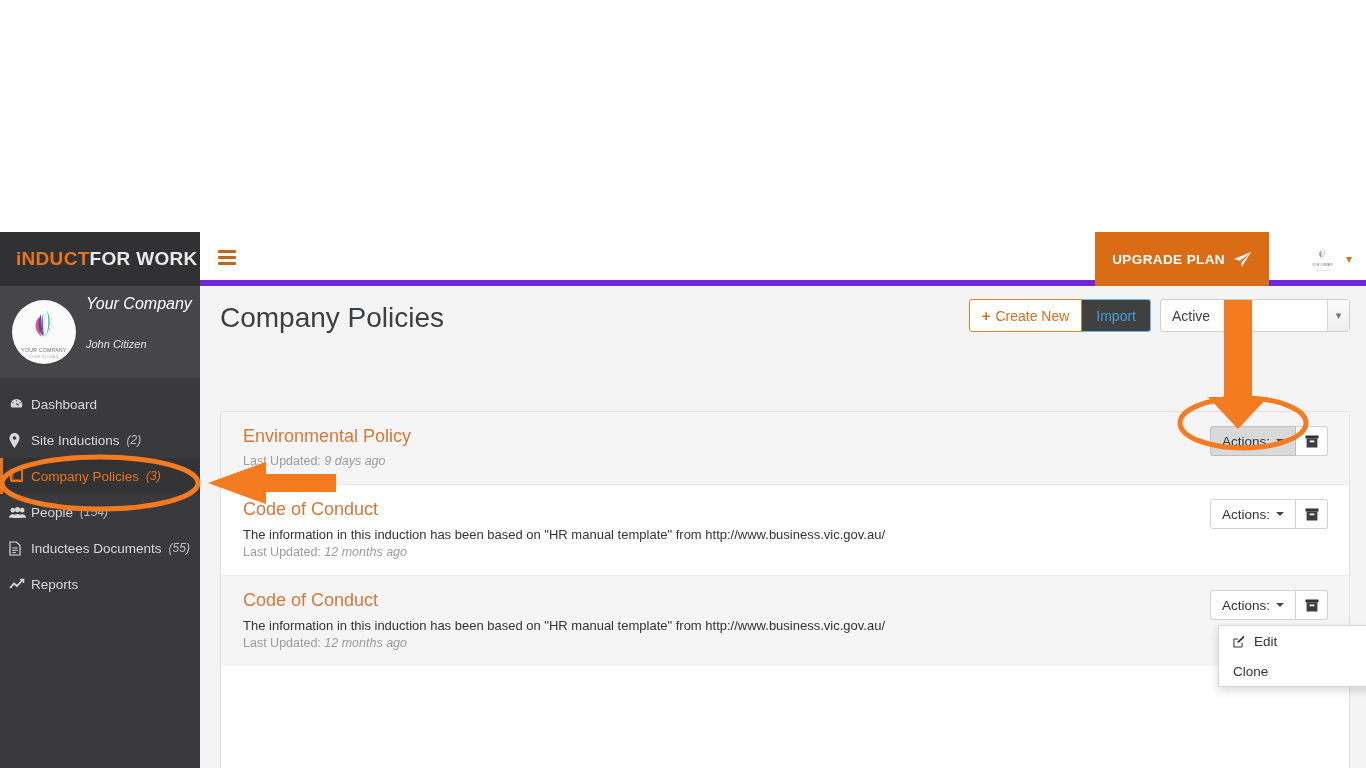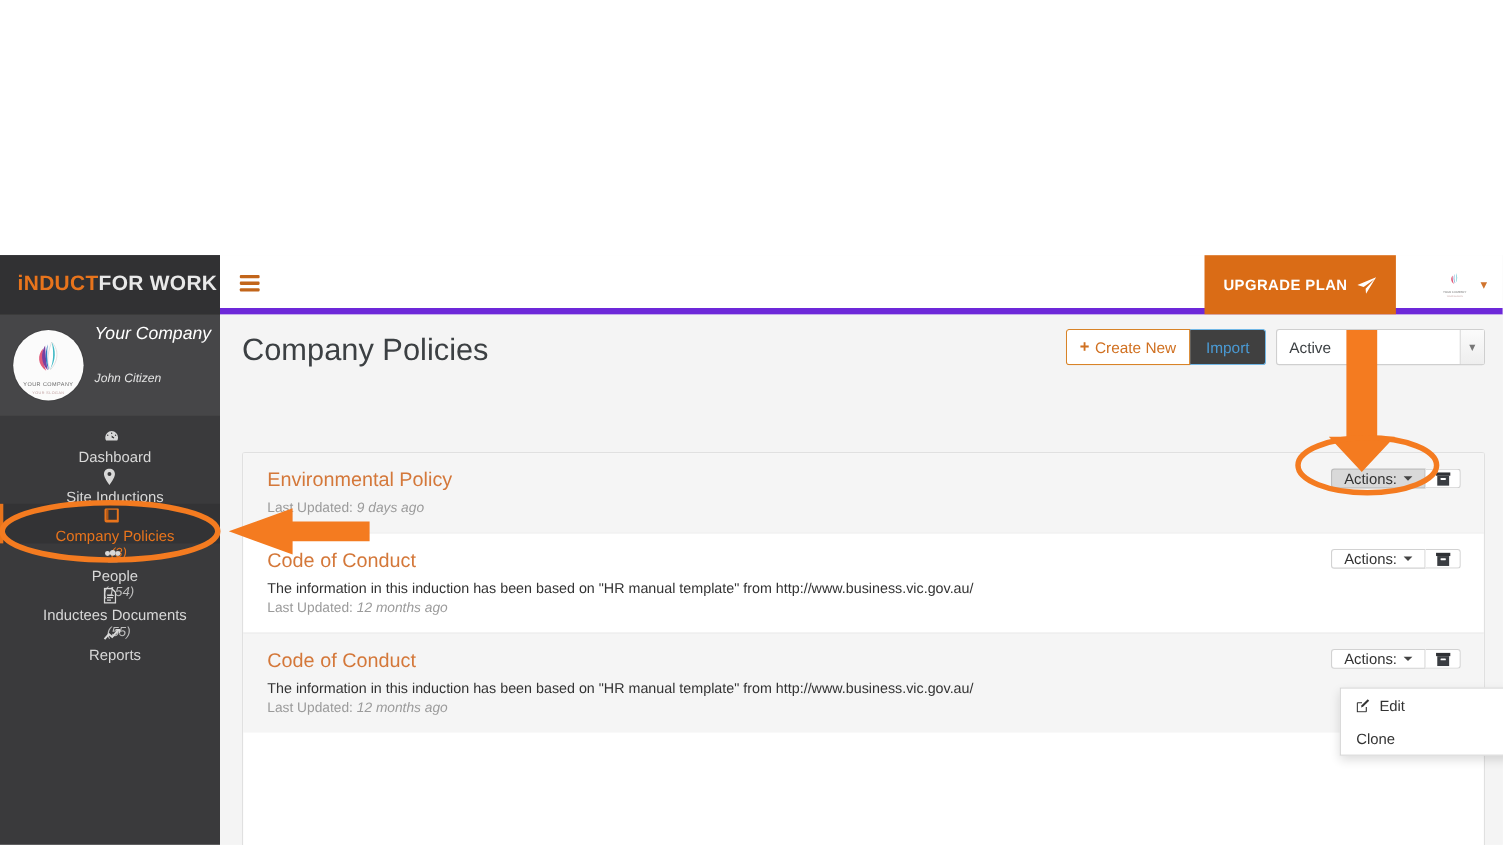--- a/index.html
+++ b/index.html
@@ -32,21 +32,21 @@
   }
   .avatar-mark { position: absolute; left: 50%; top: 8px; transform: translateX(-50%); }
   .avatar-cap { position: absolute; left: 0; right: 0; bottom: 11px; text-align: center; font-size: 5px; color: #6a6a6a; letter-spacing: .4px; }
   .avatar-cap2 { position: absolute; left: 0; right: 0; bottom: 5px; text-align: center; font-size: 3.4px; color: #c0a0a0; letter-spacing: .4px; }
   #profile-name { position: absolute; left: 86px; top: 8px; width: 110px; color: #fff; font-style: italic; font-size: 16px; line-height: 19px; }
   #profile-sub { position: absolute; left: 86px; top: 52px; color: #e3e3e3; font-style: italic; font-size: 11px; }
 
   #nav { padding-top: 8px; }
   .nav-item {
     display: flex; align-items: center; height: 36px; padding-left: 9px;
-    color: #d8d8d8; font-size: 13.5px; position: relative; cursor: pointer; flex-direction: column;
+    color: #d8d8d8; font-size: 13.5px; position: relative; cursor: pointer;
   }
   .nav-item .nav-ico { width: 22px; flex: 0 0 22px; display: flex; align-items: center; justify-content: flex-start; }
   .nav-item .nav-label { white-space: nowrap; }
   .nav-item .nav-count { font-style: italic; font-size: 12px; color: #bdbdbd; margin-left: 7px; }
   .nav-item.active { background: #333335; }
   .nav-item.active .nav-label, .nav-item.active .nav-count { color: #e8741c; }
   .nav-item.active::before { content: ""; position: absolute; left: 0; top: 0; bottom: 0; width: 3px; background: #e8741c; }
 
   
   #topbar { position: absolute; left: 200px; top: 0; width: 1166px; height: 54px; background: #ffffff; border-bottom: 6px solid #6d28d9; }
@@ -93,21 +93,21 @@
   
   #panel { position: absolute; left: 20px; top: 125px; width: 1130px; height: 591px; background: #fff; border: 1px solid #e0e0e0; border-radius: 3px; }
   .policy-row { position: relative; padding: 14px 20px 16px 22px; }
   .policy-row.shaded { background: #f5f5f5; }
   .policy-row + .policy-row { border-top: 1px solid #ececec; }
   .policy-title { color: #d4783a; font-size: 18px; margin-bottom: 7px; cursor: pointer; }
   .policy-desc { color: #333; font-size: 13px; margin-bottom: 3px; }
   .policy-updated { color: #9b9b9b; font-size: 12.5px; }
   .policy-updated em { font-style: italic; }
 
-  .row-actions { position: absolute; right: 21px; top: 14px; display: flex; height: 18px; justify-content: flex-end; }
+  .row-actions { position: absolute; right: 21px; top: 14px; display: flex; height: 30px; justify-content: flex-end; }
   .actions-btn {
     border: 1px solid #d2d2d2; background: #fff; color: #333; font-size: 13.5px;
     padding: 0 11px; display: flex; align-items: center; gap: 6px;
     border-radius: 3px 0 0 3px; cursor: pointer;
   }
   .actions-btn.open { background: #d9d9d9; border-color: #bdbdbd; }
   .archive-btn {
     border: 1px solid #d2d2d2; border-left: none; background: #fff;
     width: 32px; display: flex; align-items: center; justify-content: center;
     border-radius: 0 3px 3px 0; cursor: pointer;

